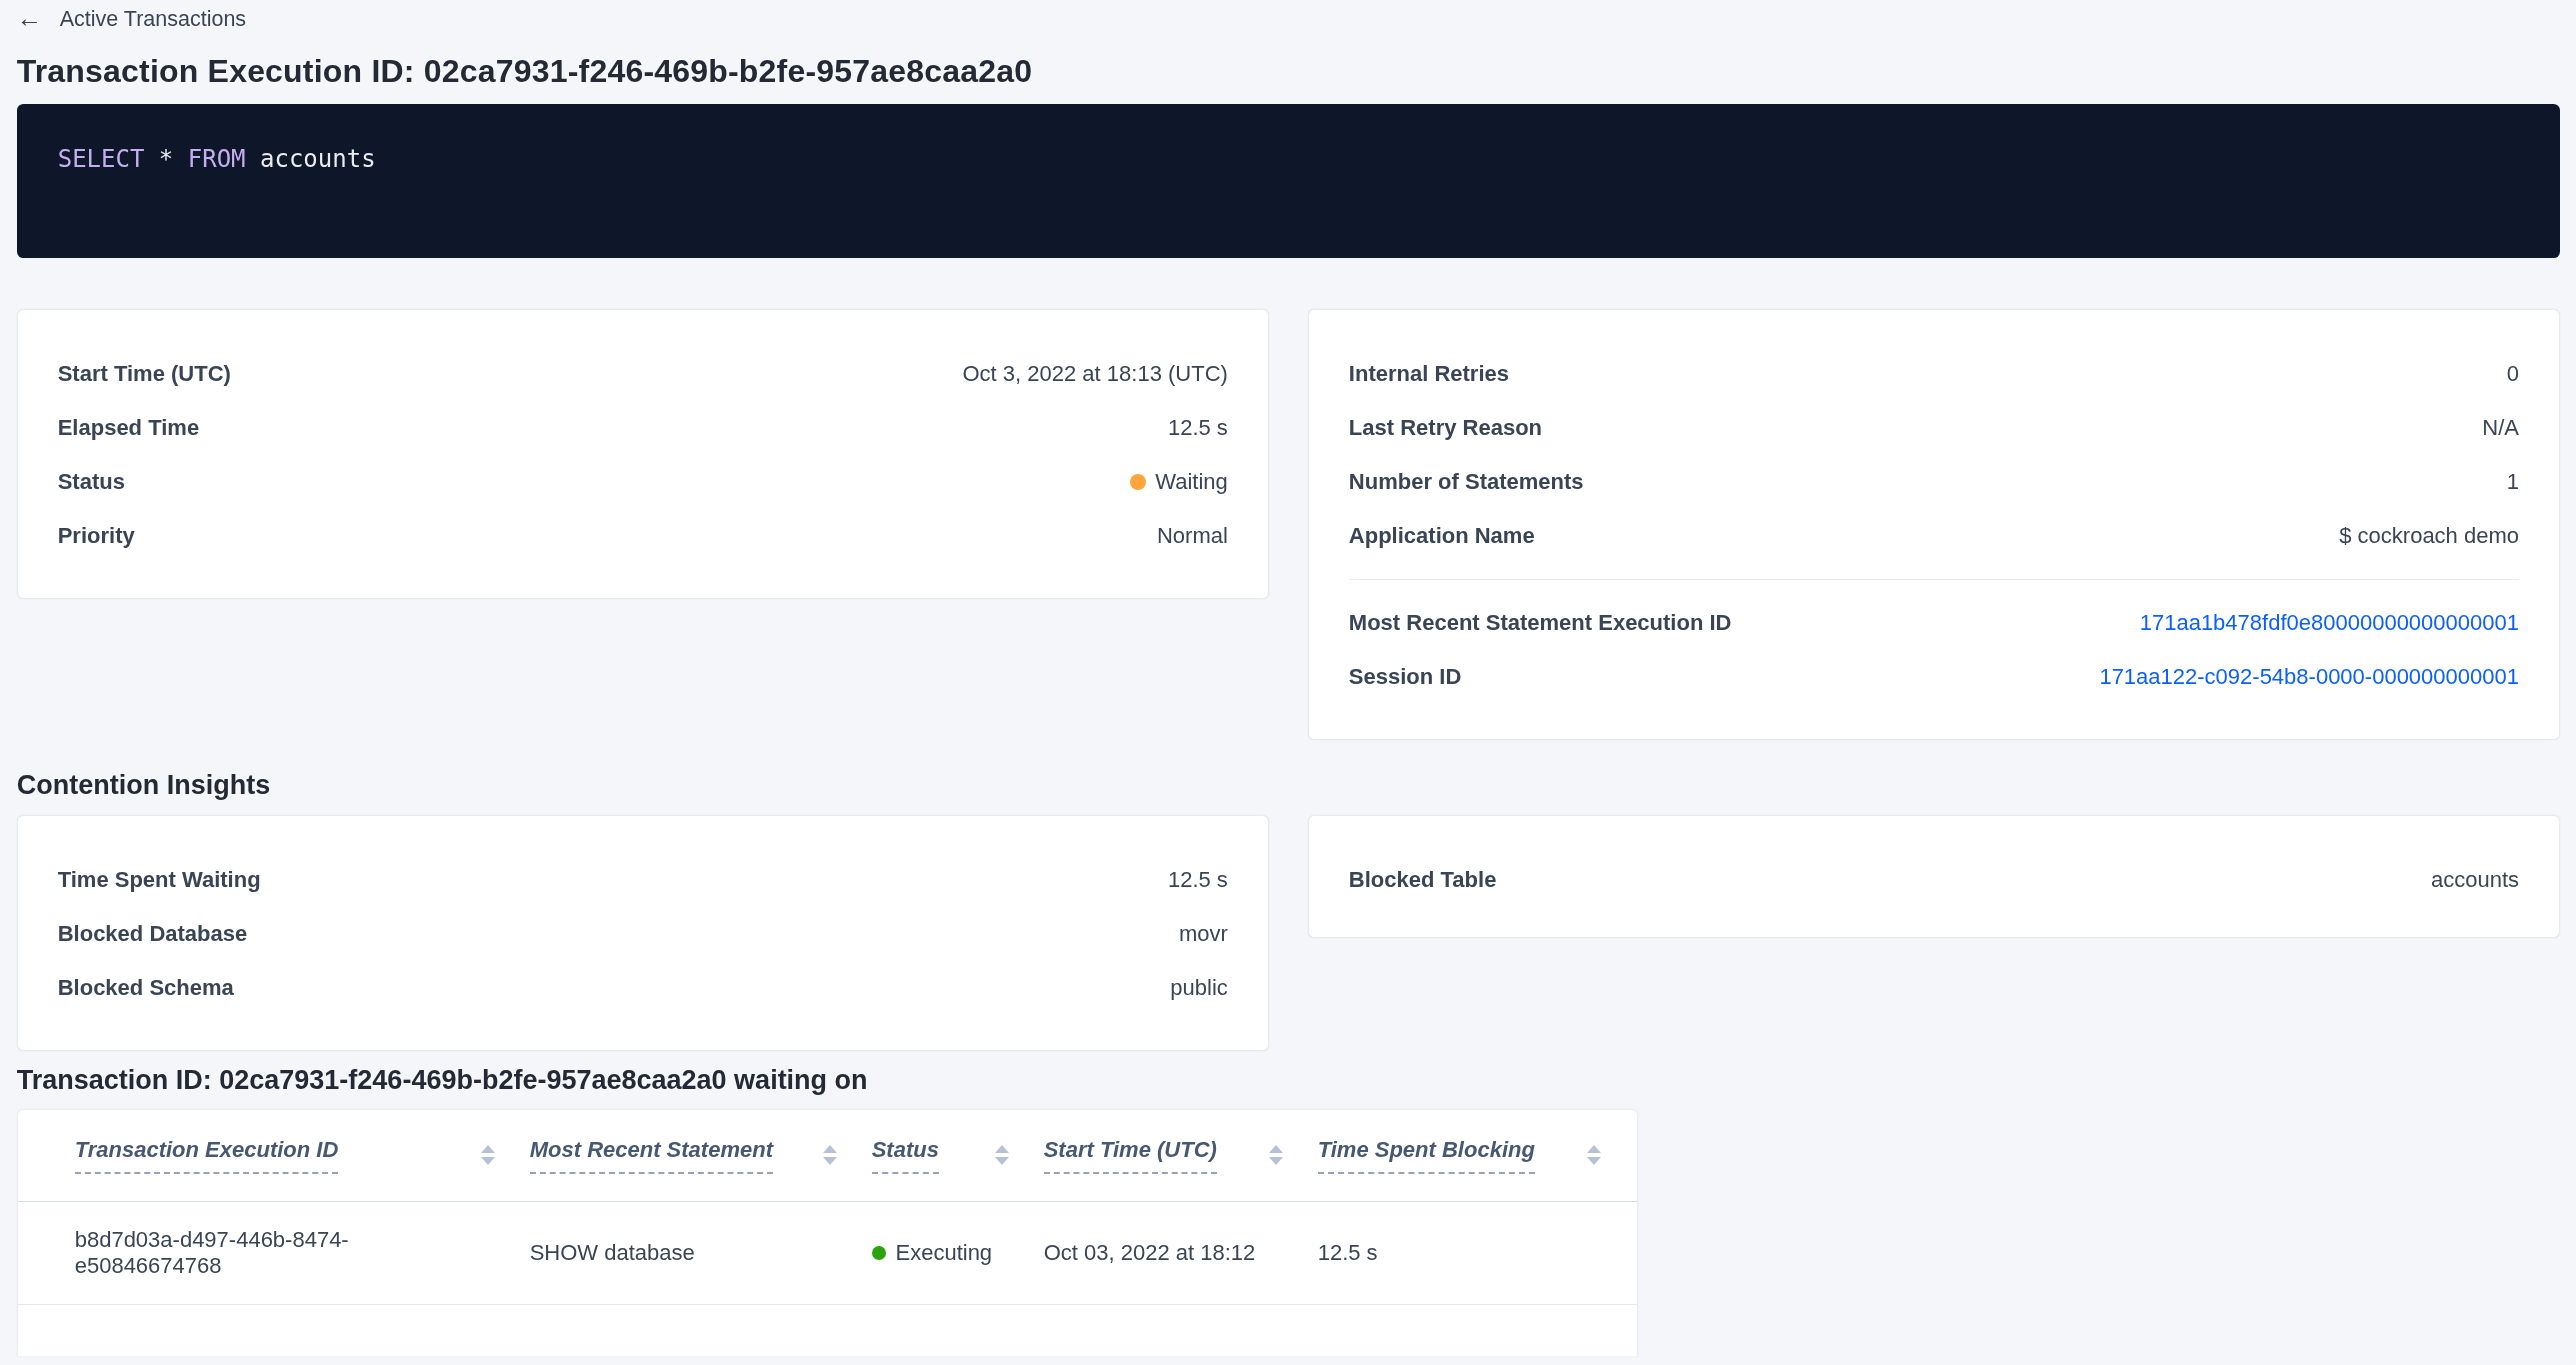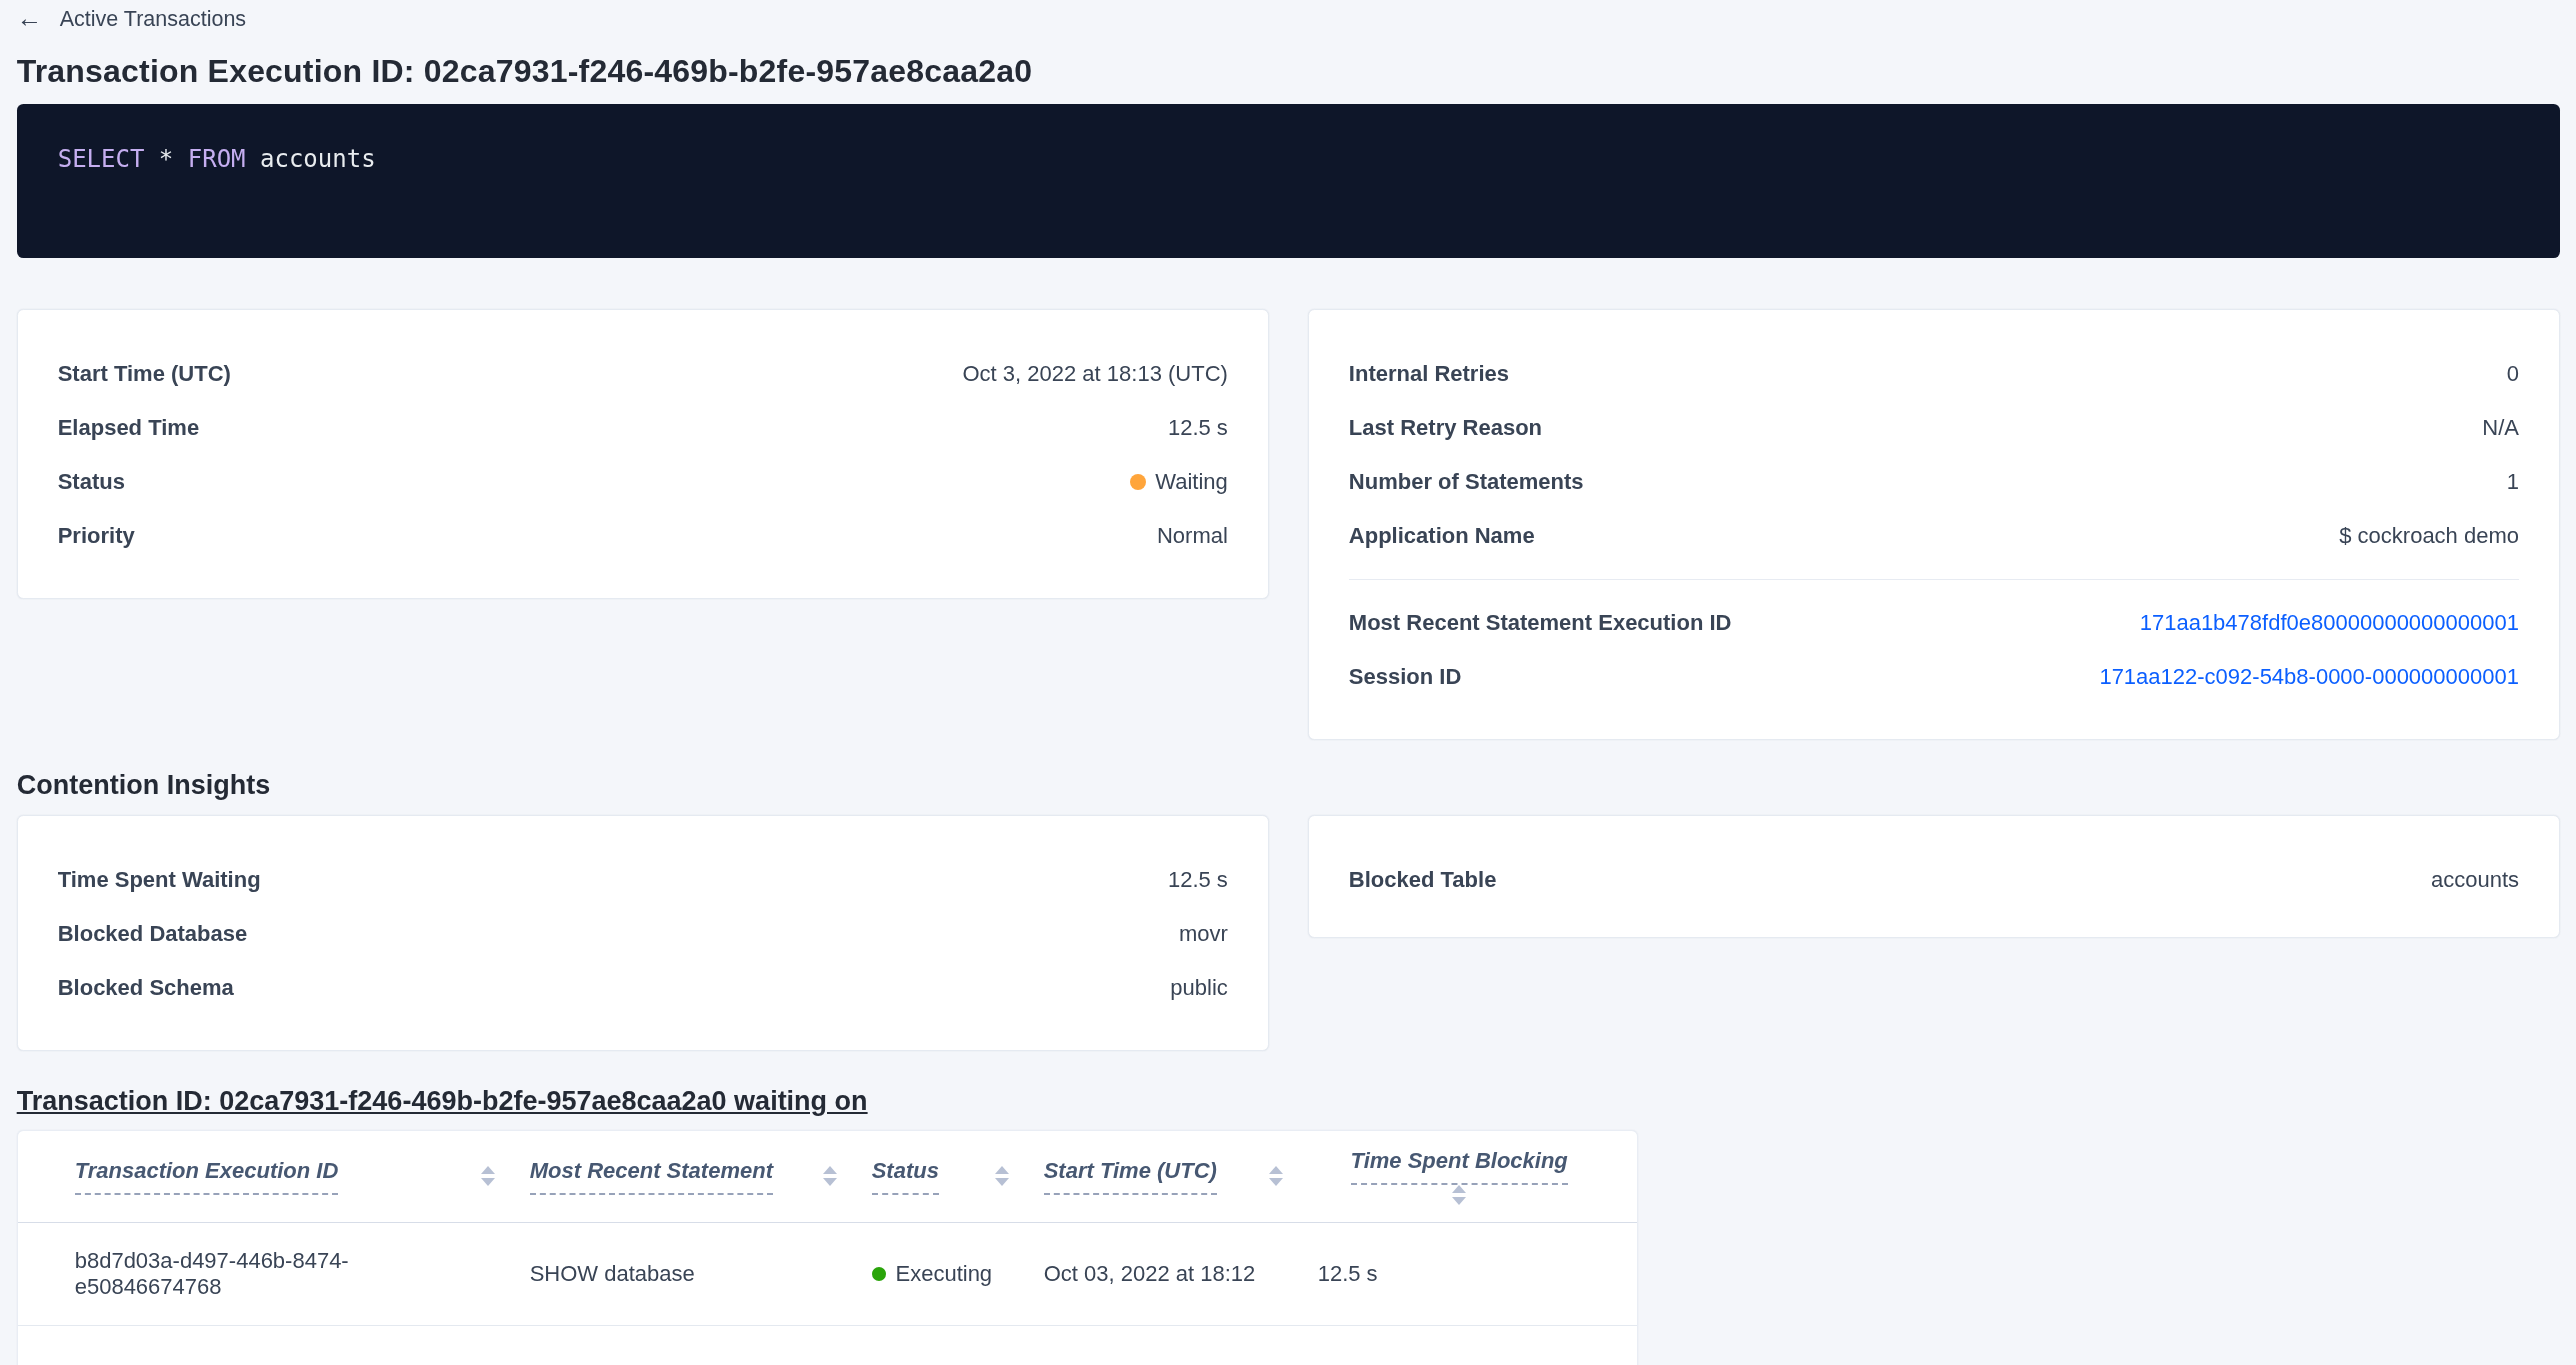--- a/index.html
+++ b/index.html
@@ -73,21 +73,21 @@
   .status-val { display:flex; align-items:center; gap:9.5px; }
   .dot { width:16px; height:16px; border-radius:50%; display:inline-block; }
   .dot-waiting   { background:#ffa53b; }
   .dot-executing { background:#2aa40a; width:14.3px; height:14.3px; }
 
   
   .section-heading {
     margin-top:30px;
     font-size:27px; font-weight:700; color:#242a35;
   }
-  .waiting-heading { margin-top:35px;text-decoration:underline; }
+  .waiting-heading { margin-top:14px; }
 
   
   .table-card {
     margin-top:12.7px;
     width:1621px;
     min-height:247px;
     background:#ffffff;
     border:0.8px solid #e9edf4;
     border-bottom:none;
     border-radius:6.4px 6.4px 0 0;
@@ -102,21 +102,21 @@
   }
   .tbody-row {
     display:flex;
     height:103px;
     align-items:center;
     padding-left:57px;
     border-bottom:1.6px solid #e4e9f0;
     cursor:pointer;
   }
   .col-1 { width:455px; } .col-2 { width:342px; } .col-3 { width:172px; }
-  .col-4 { width:274px; } .col-5 { width:318px;flex-direction:column; }
+  .col-4 { width:274px; } .col-5 { width:318px; }
   .th {
     display:flex; align-items:center; justify-content:space-between;
     padding-right:35px; cursor:pointer;font-style:italic;
   }
   .th .th-label {
     font-size:22px; font-weight:700; color:#475872;
     padding-bottom:9.5px;
     border-bottom:2.4px dashed #97a2b9;
   }
   .sort-carets { display:flex; flex-direction:column; gap:4px; }

